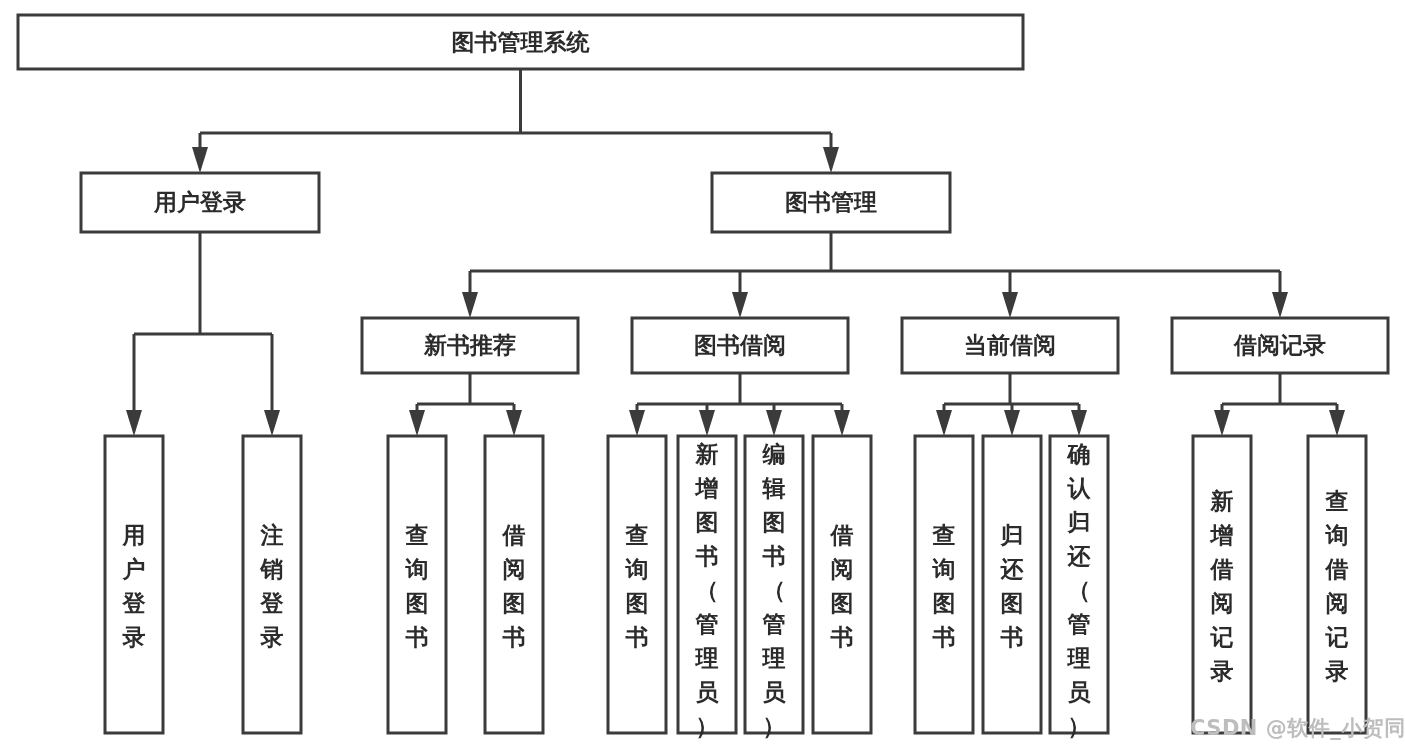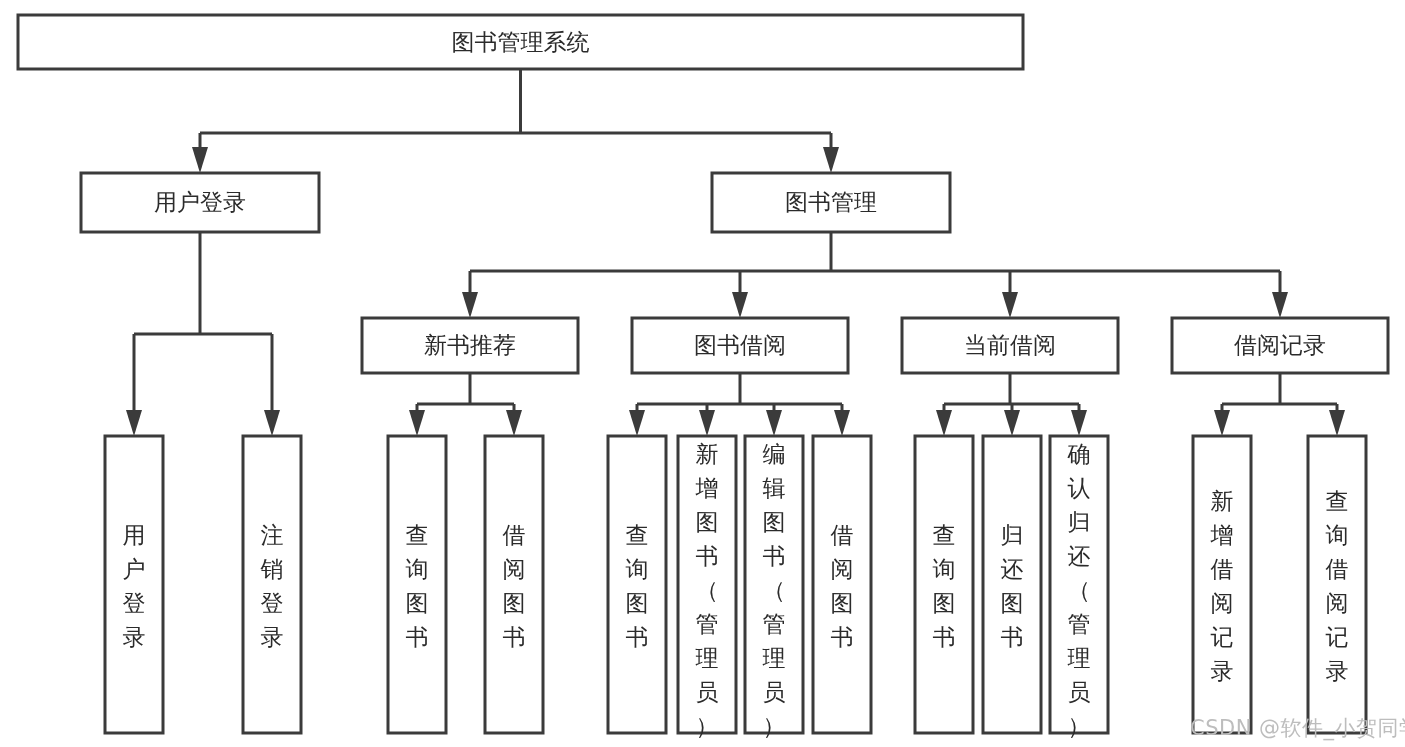--- a/index.html
+++ b/index.html
@@ -2,21 +2,21 @@
 <html lang="zh"><head>
 <meta charset="utf-8">
 <title>图书管理系统 功能结构图</title>
 <style>
   html,body{margin:0;padding:0;background:#ffffff;}
   body{
     width:1405px;height:747px;overflow:hidden;
     font-family:"DejaVu Sans","Liberation Sans",sans-serif;
     background:#ffffff;
   }
-  #diagram-root{position:relative;width:1405px;height:528px;background:#ffffff;}
+  #diagram-root{position:relative;width:1405px;height:528px;background:#ffffff;font-weight:bold;}
   svg.diagram-canvas{position:absolute;left:0;top:0;width:1405px;height:747px;display:block;}
 
   .node-box{
     fill:#ffffff;
     stroke:#3b3b3b;
     stroke-width:3;
   }
   .connector{
     stroke:#3b3b3b;
     stroke-width:3;

